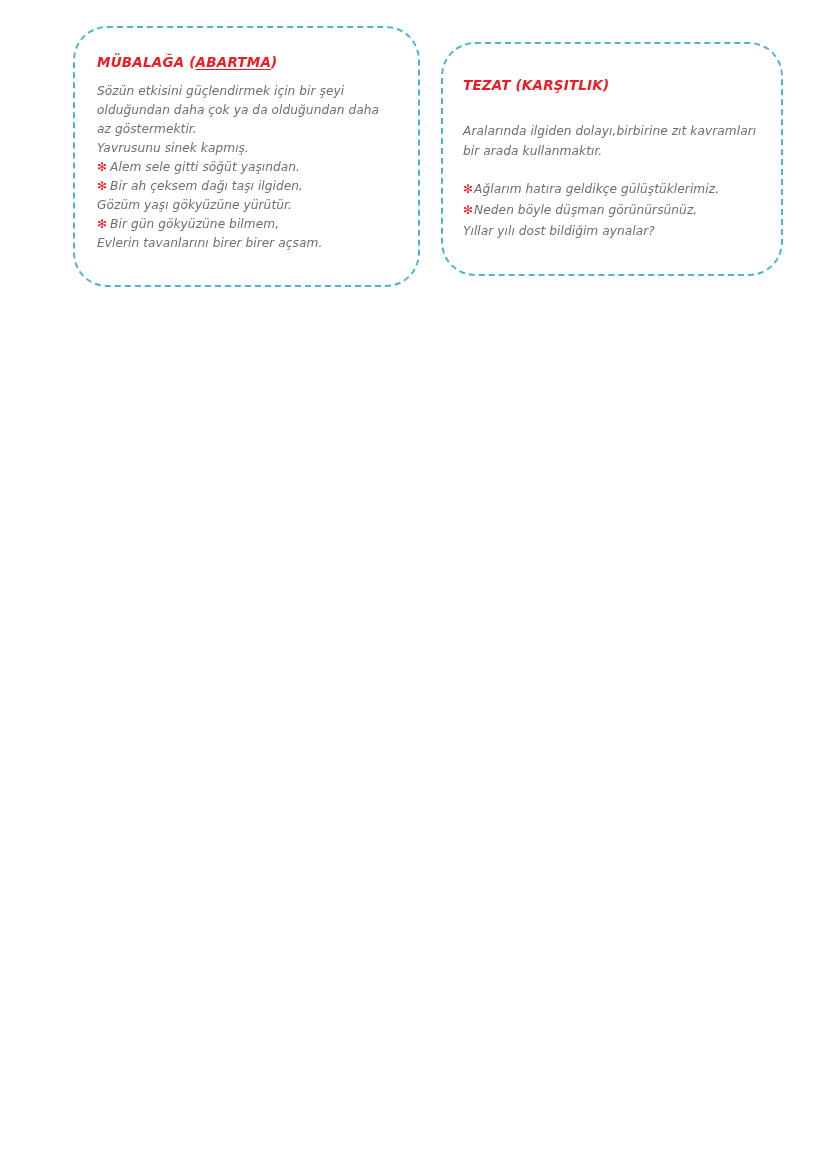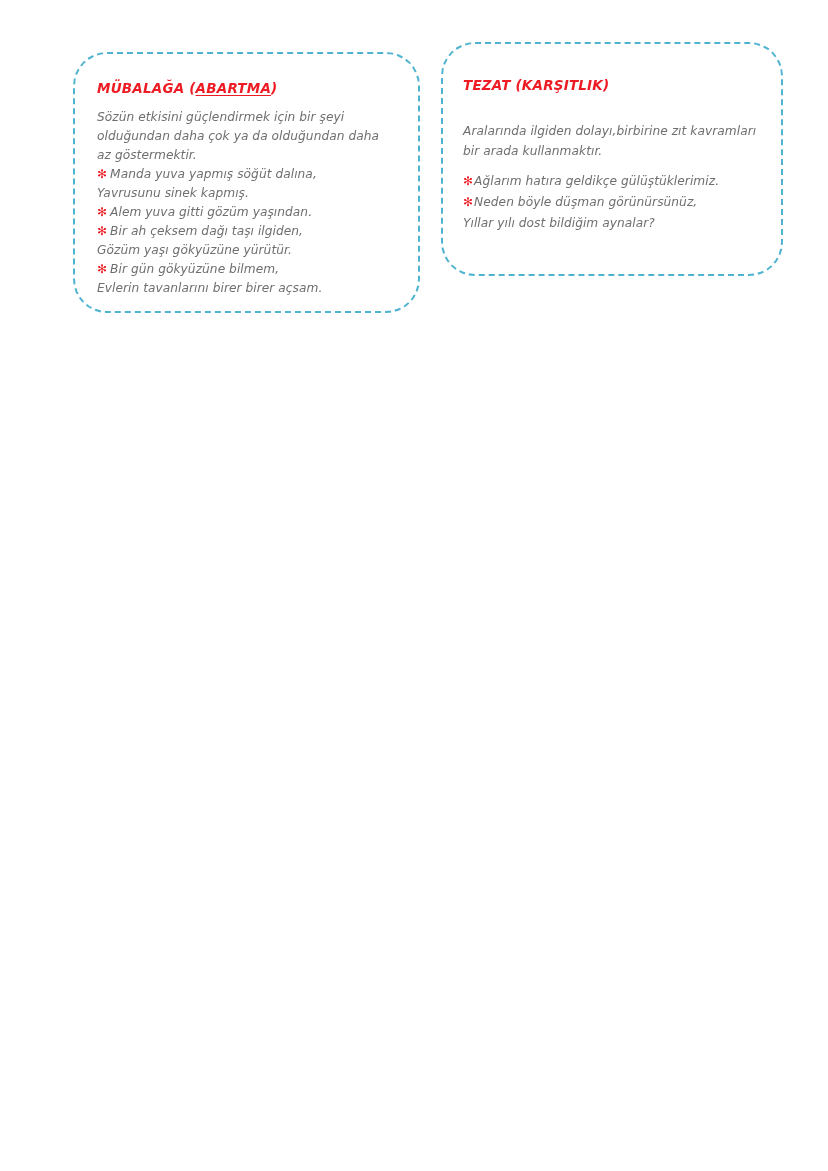--- a/index.html
+++ b/index.html
@@ -30,21 +30,21 @@
     box-sizing: border-box;
     background: #ffffff;
     border-style: dashed;
     border-width: 2px;
     border-color: #4fb3d0;
     border-radius: 34px;
   }
 
   #card-mubalaga {
     left: 73px;
-    top: 52px;
+    top: 26px;
     width: 347px;
     height: 261px;
     padding: 26px 22px 14px 22px;
   }
 
   #card-tezat {
     left: 441px;
     top: 42px;
     width: 342px;
     height: 234px;
@@ -105,21 +105,21 @@
 
   
   #card-mubalaga .examples {
     margin-top: 0px;
   }
   #card-tezat .definition {
     line-height: 20px;
     margin-top: 28px;
   }
   #card-tezat .examples {
-    margin-top: 10px;
+    margin-top: 18px;
   }
   #card-tezat .examples li {
     line-height: 21px;
   }
   #card-tezat .examples li .bullet {
     margin-right: 1px;
   }
 </style>
 </head>
 <body>
@@ -128,23 +128,22 @@
 
   <section class="card" id="card-mubalaga">
 
     <h2 class="card-title">
       <span>MÜBALAĞA (</span><span class="u">ABARTMA</span><span>)</span>
     </h2>
 
     <p class="definition">Sözün etkisini güçlendirmek için bir şeyi olduğundan daha çok ya da olduğundan daha az göstermektir.</p>
 
     <ul class="examples">
-      <li><span class="bullet">✻</span><span>Manda yuva yapmış söğüt dalına,</span></li>
       <li class="cont"><span>Yavrusunu sinek kapmış.</span></li>
-      <li><span class="bullet">✻</span><span>Alem yuva gitti gözüm yaşından.</span></li>
+      <li><span class="bullet">✻</span><span>Alem sele gitti söğüt yaşından.</span></li>
       <li><span class="bullet">✻</span><span>Bir ah çeksem dağı taşı ilgiden,</span></li>
       <li class="cont"><span>Gözüm yaşı gökyüzüne yürütür.</span></li>
       <li><span class="bullet">✻</span><span>Bir gün gökyüzüne bilmem,</span></li>
       <li class="cont"><span>Evlerin tavanlarını birer birer açsam.</span></li>
     </ul>
   </section>
 
   <section class="card" id="card-tezat">
 
     <h2 class="card-title">

